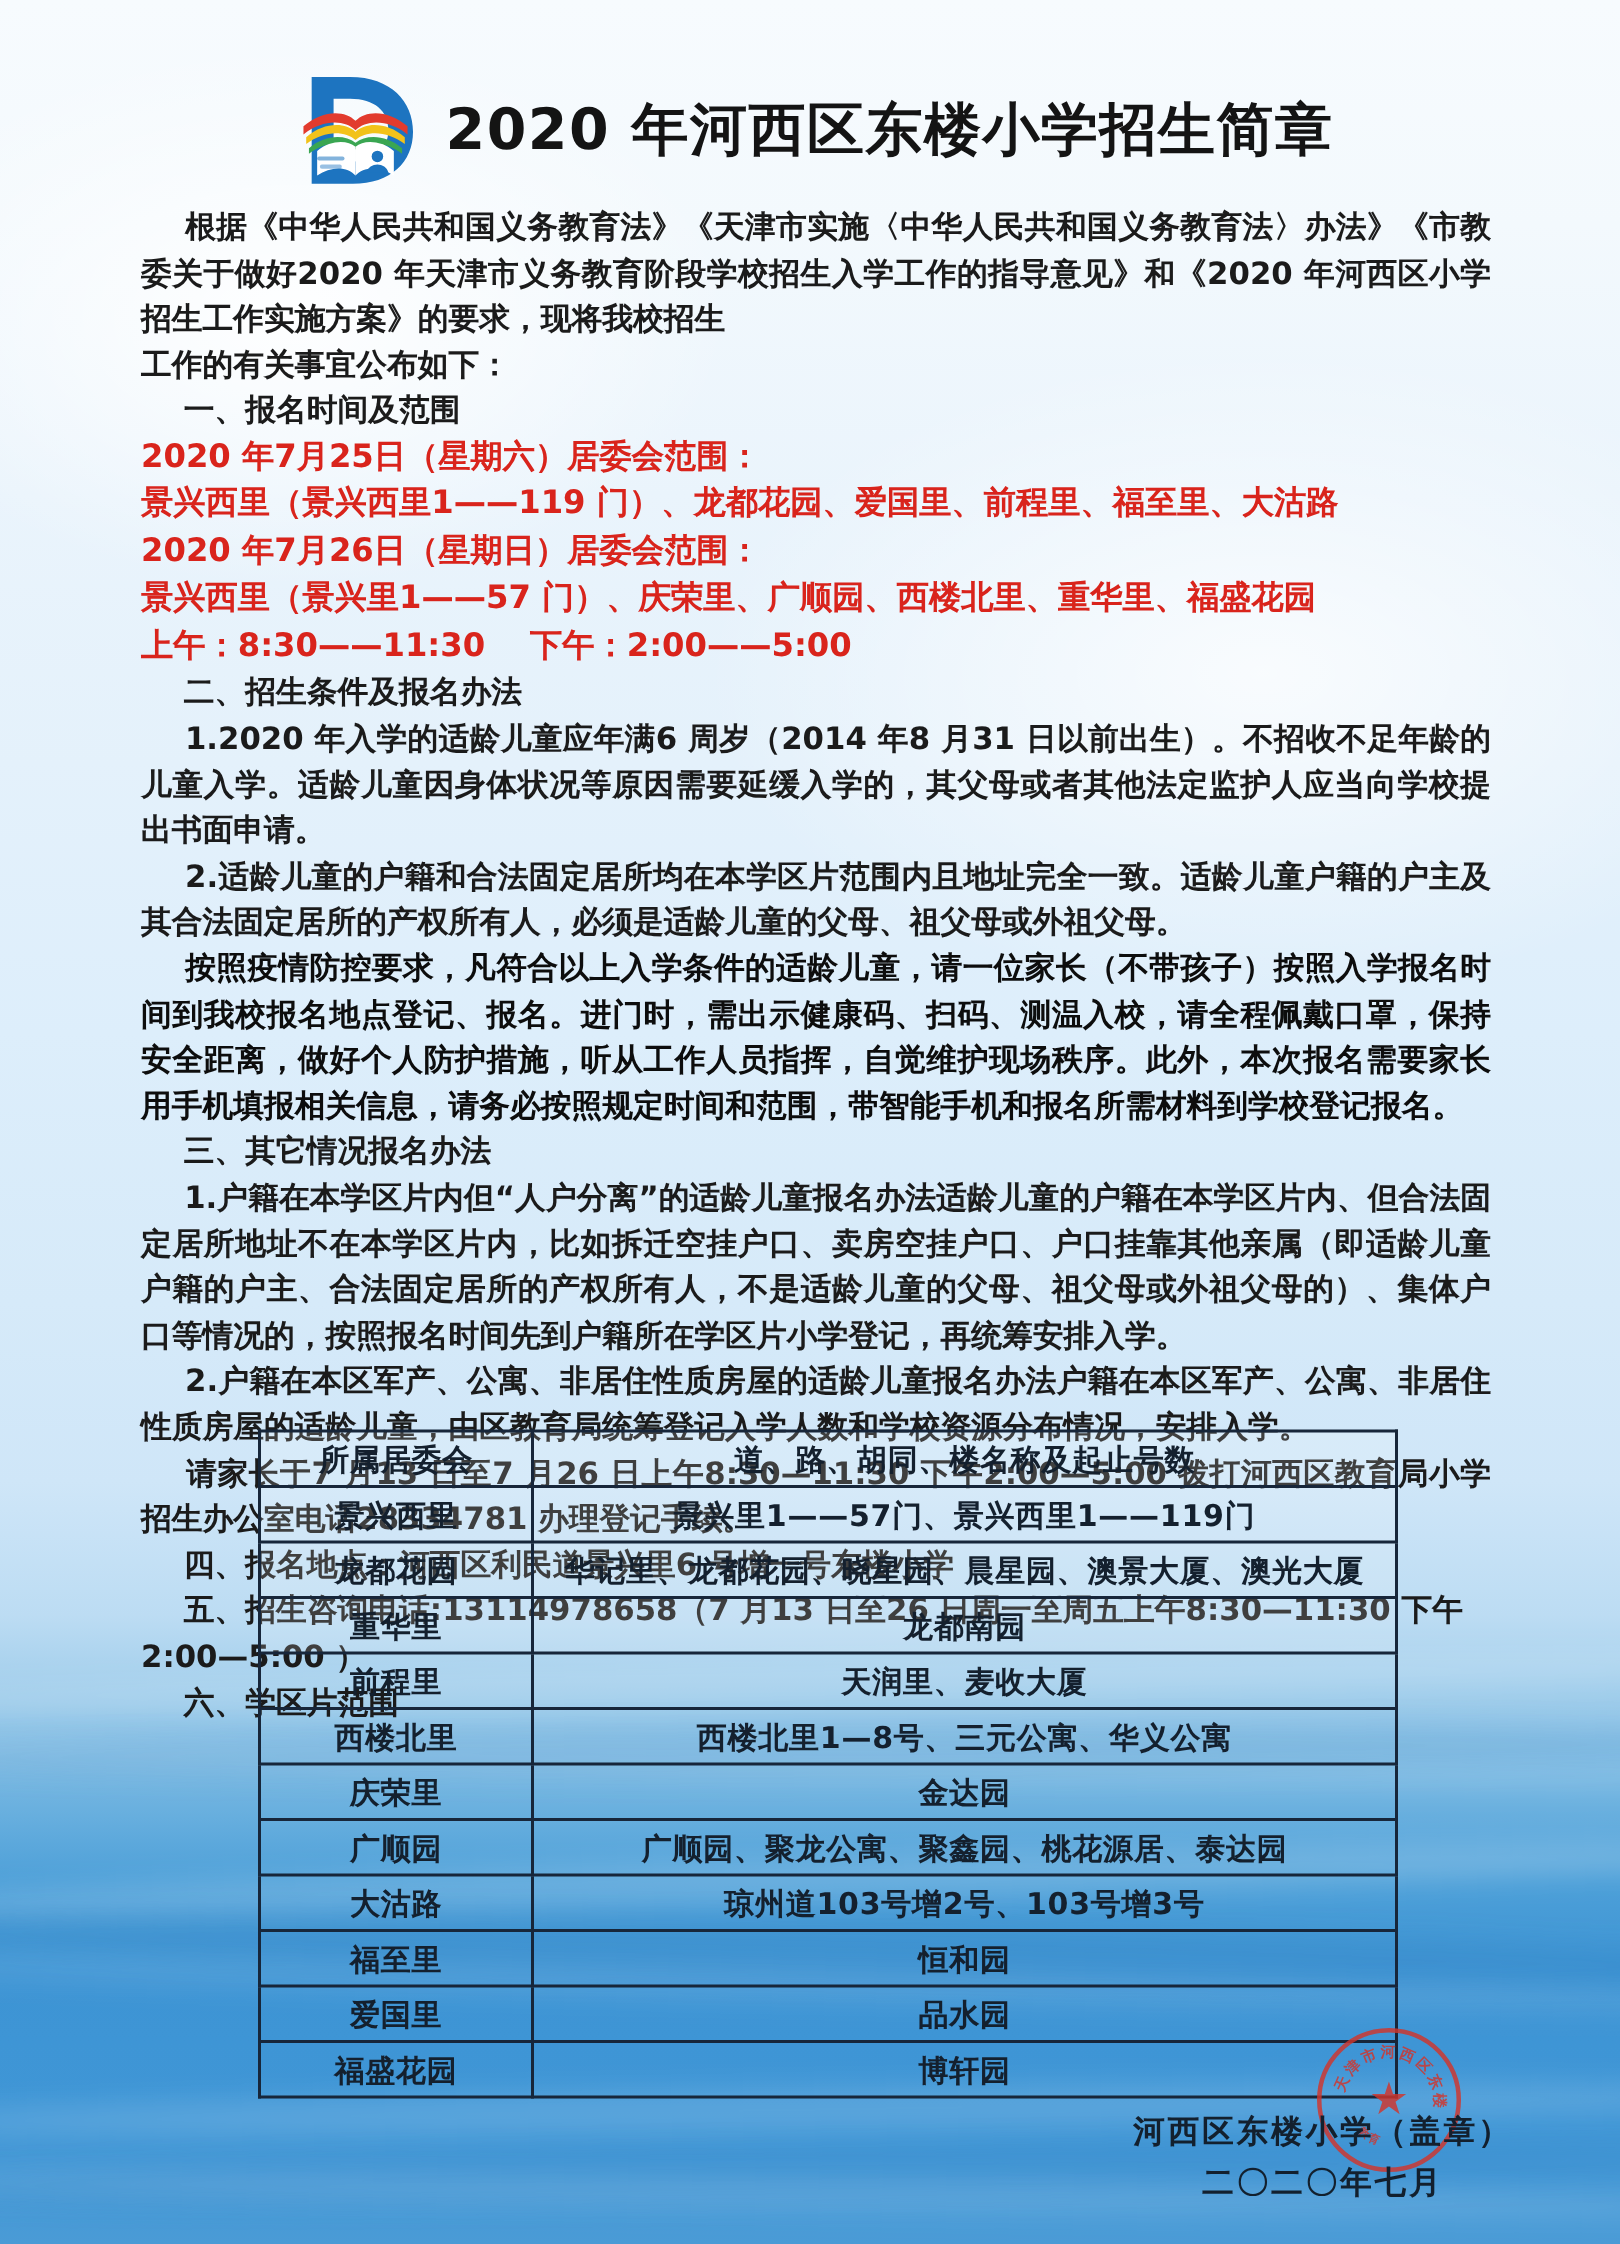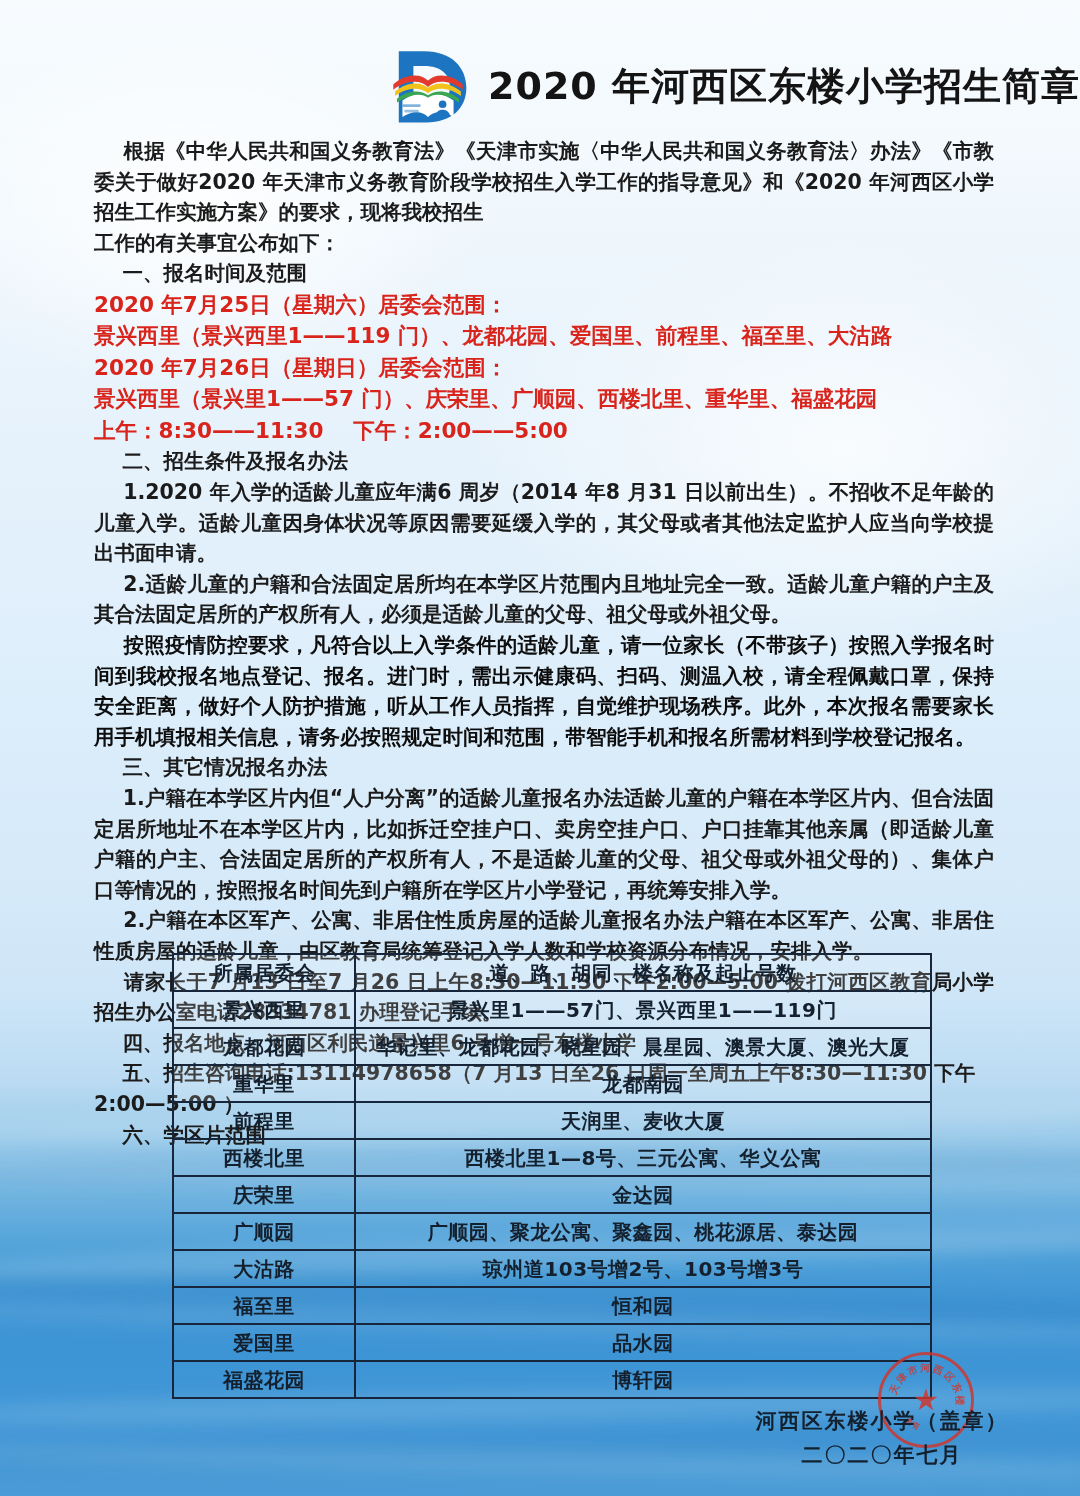--- a/index.html
+++ b/index.html
@@ -37,21 +37,21 @@
   .wave.w2{top:1168px;height:20px;transform:rotate(.7deg);background:rgba(255,255,255,.10);}
   .wave.w3{top:1238px;height:30px;transform:rotate(-1.6deg);background:rgba(255,255,255,.16);}
   .wave.w4{top:1312px;height:22px;transform:rotate(1.1deg);background:rgba(255,255,255,.11);}
   .wave.w5{top:1392px;height:28px;transform:rotate(-.8deg);background:rgba(255,255,255,.14);}
   .wave.w6{top:1452px;height:22px;transform:rotate(.9deg);background:rgba(255,255,255,.12);}
   .wave.dk1{top:1150px;height:34px;background:rgba(30,110,175,.10);transform:rotate(-.5deg);}
   .wave.dk2{top:1280px;height:40px;background:rgba(30,110,175,.12);transform:rotate(1.2deg);}
   .wave.dk3{top:1430px;height:36px;background:rgba(30,110,175,.10);transform:rotate(-1deg);}
 
   
-  .header{position:absolute;top:44px;left:0;width:1080px;display:flex;align-items:center;justify-content:flex-end;gap:14px;}
+  .header{position:absolute;top:44px;left:0;width:1080px;display:flex;align-items:center;justify-content:center;gap:14px;}
   .logo{width:92px;height:84px;flex:0 0 auto;}
   .title{
     font-family:"DejaVu Sans","Liberation Sans",sans-serif;
     font-size:38px;font-weight:700;color:#141414;letter-spacing:1px;
     white-space:nowrap;
   }
 
   
   .body{position:absolute;top:136px;left:94px;width:900px;}
   p.para{

